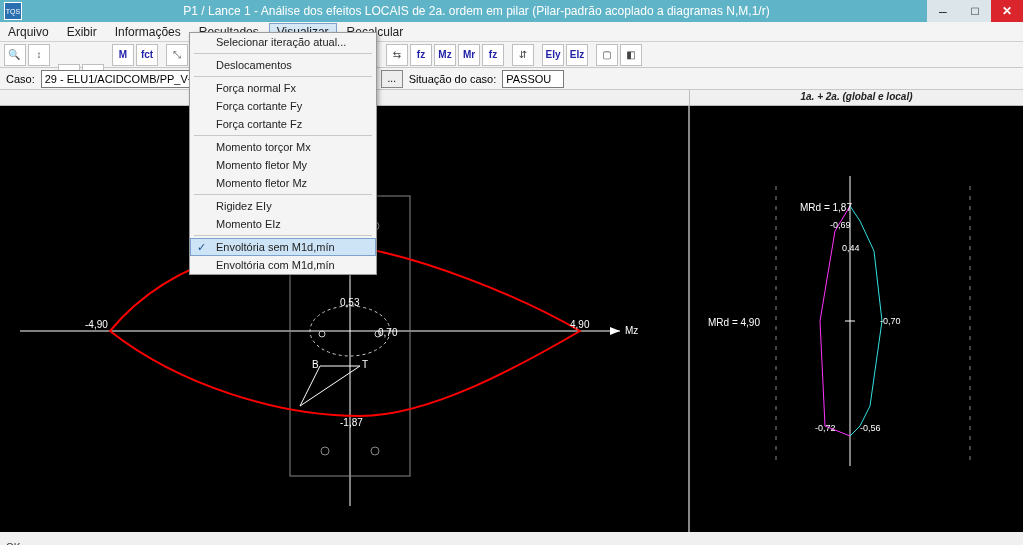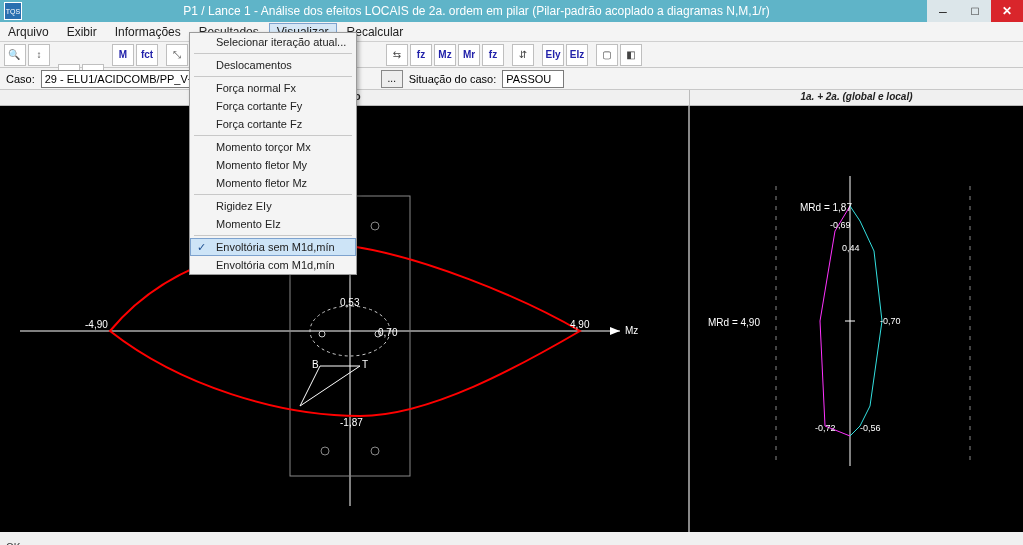--- a/index.html
+++ b/index.html
@@ -42,21 +42,21 @@
   .panelrow .ph2 { flex:1; text-align:center; padding-top:1px;font-style:italic;}
 
   
   .viewports { display:flex; height:426px; background:#000;}
   .vp1 { width:690px; height:426px; position:relative; background:#000; border-right:2px solid #888;}
   .vp2 { flex:1; height:426px; position:relative; background:#000;}
 
   .statusbar { height:30px; background:#f0f0f0; padding:0 6px; font-size:10px; color:#333; display:flex; align-items:center;}
 
   
-  .dropdown { position:absolute; left:189px; top:32px; width:168px; background:#f4f4f4; border:1px solid #9a9a9a; box-shadow:2px 2px 4px rgba(0,0,0,0.3); z-index:50;}
+  .dropdown { position:absolute; left:189px; top:32px; width:188px; background:#f4f4f4; border:1px solid #9a9a9a; box-shadow:2px 2px 4px rgba(0,0,0,0.3); z-index:50;}
   .dropdown .dmrow { display:flex; align-items:center; height:18px; padding:0 6px 0 26px; font-size:11px; color:#222; position:relative;}
   .dropdown .dmsep { height:1px; background:#c8c8c8; margin:2px 4px;}
   .dropdown .dmrow.sel { background:#cde4f7; border:1px solid #7da2ce; height:18px; padding:0 5px 0 25px;}
   .dropdown .dmrow .chk { position:absolute; left:6px; color:#1a4d8f; font-size:11px;}
 
   
   svg text { font-family: "Segoe UI", Tahoma, sans-serif; fill:#fff; }
 </style>
 </head>
 <body>

